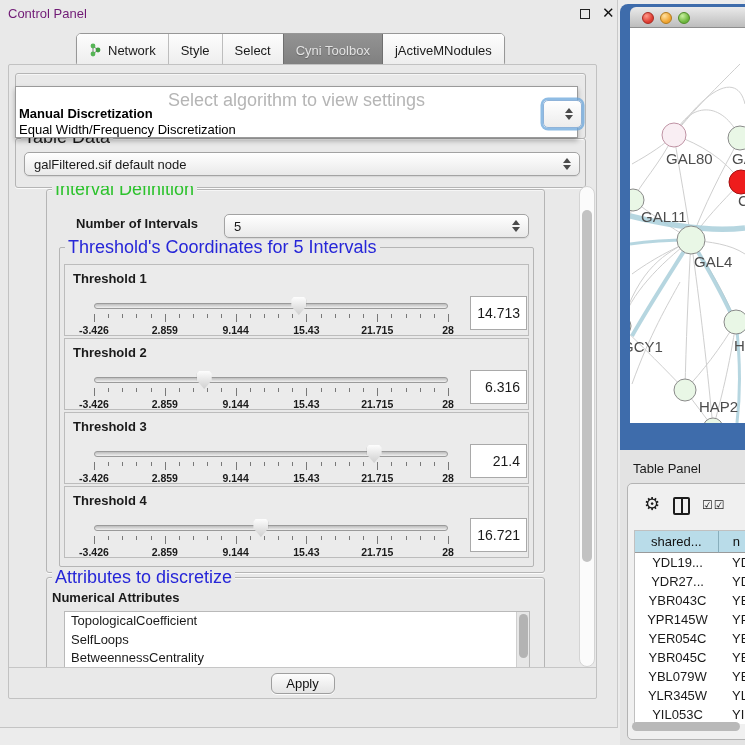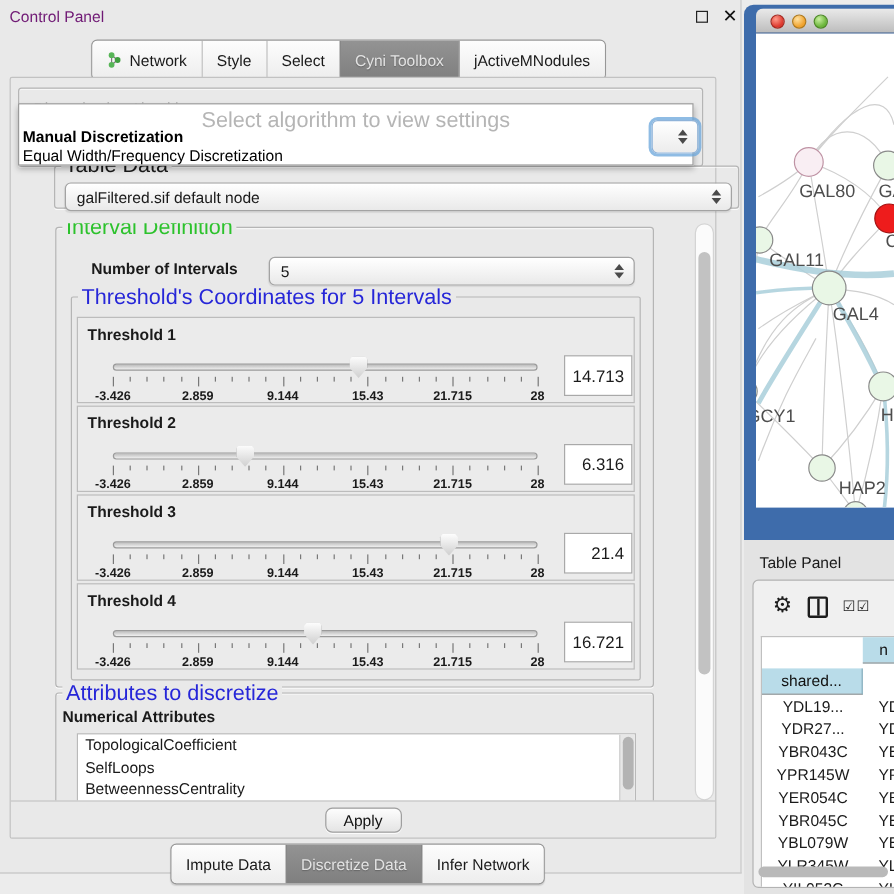--- a/index.html
+++ b/index.html
@@ -51,21 +51,21 @@
   #algo-popup { position:absolute; left:6px; top:21px; width:563px; height:52px; z-index:5;
     background:#ffffff; border:1px solid #9a9a9a; box-shadow:0 3px 5px rgba(0,0,0,.28); }
   #algo-prompt { position:absolute; left:0; top:3px; width:100%; text-align:center; color:#b5b5b5; font-size:18px; }
   #algo-opt1 { position:absolute; left:3px; top:19px; font-weight:bold; color:#000; font-size:13px; }
   #algo-opt2 { position:absolute; left:3px; top:35px; color:#000; font-size:13px; }
   #combo-fragment { position:absolute; left:534px; top:35px; width:39px; height:28px; z-index:6;
     background:linear-gradient(180deg,#fff,#ececec); border:1px solid #8fb3d9; border-radius:5px;
     box-shadow:0 0 0 2.5px rgba(106,165,219,.75); }
 
   
-  #tabledata-group { left:6px; top:73px; width:571px; height:36px;margin-left:30px; }
+  #tabledata-group { left:6px; top:73px; width:571px; height:50px; }
   #tabledata-title { top:-9px; color:#1a1a1a; z-index:1; }
   #tabledata-combo { left:8px; top:13px; width:556px; }
 
   
   #scroll-area { position:absolute; left:6px; top:121px; width:563px; height:481px; overflow:hidden; }
   #interval-group { left:31px; top:3px; width:499px; height:384px; }
   #noi-label { position:absolute; left:29px; top:26px; font-weight:bold; }
   #noi-combo { left:177px; top:24px; width:305px; }
   #thresholds-group { position:absolute; left:12px; top:57px; width:475px; height:320px;
     border:1px solid #b5b5b5; border-radius:2px; }
@@ -420,31 +420,20 @@
 
     <div id="main-scrollbar">
       <div id="main-thumb"></div>
     </div>
 
     <div id="apply-row">
       <div id="apply-btn">Apply</div>
     </div>
   </div>
 
-  <div id="bottom-tabs" class="segmented">
-      <div class="seg">
-        <span>Impute Data</span>
-      </div>
-      <div class="seg selected">
-        <span>Discretize Data</span>
-      </div>
-      <div class="seg">
-        <span>Infer Network</span>
-      </div>
-    </div>
 </div>
 
 <div id="network-window">
   <div id="nw-titlebar">
     <span class="light" id="light-red"></span>
     <span class="light" id="light-yellow"></span>
     <span class="light" id="light-green"></span>
   </div>
   <div id="nw-canvas">
     <svg id="nw-svg" width="115" height="395" viewBox="10 24 115 395">
@@ -500,21 +489,21 @@
 <div id="table-region">
   <span id="tp-title">Table Panel</span>
   <div id="tp-card">
     <div id="tp-toolbar">
       <span id="gear-icon">⚙</span>
       <span id="split-icon"></span>
       <span id="check-icons">☑☑</span>
     </div>
     <div id="tp-table">
       <div class="tp-header" id="tp-header">
-          <div class="tp-hcell" style="width: 85px; margin-top: 26px;">shared...</div>
+          <div class="tp-hcell" style="width: 85px;">shared...</div>
           <div class="tp-hcell" style="width: 55px; justify-content: flex-start; padding-left: 14px;">n</div>
         </div>
       <div id="tp-rows">
           <div class="tp-row">
             <div class="tp-c1">YDL19...</div>
             <div class="tp-c2">YDL1</div>
           </div>
           <div class="tp-row">
             <div class="tp-c1">YDR27...</div>
             <div class="tp-c2">YDR2</div>

